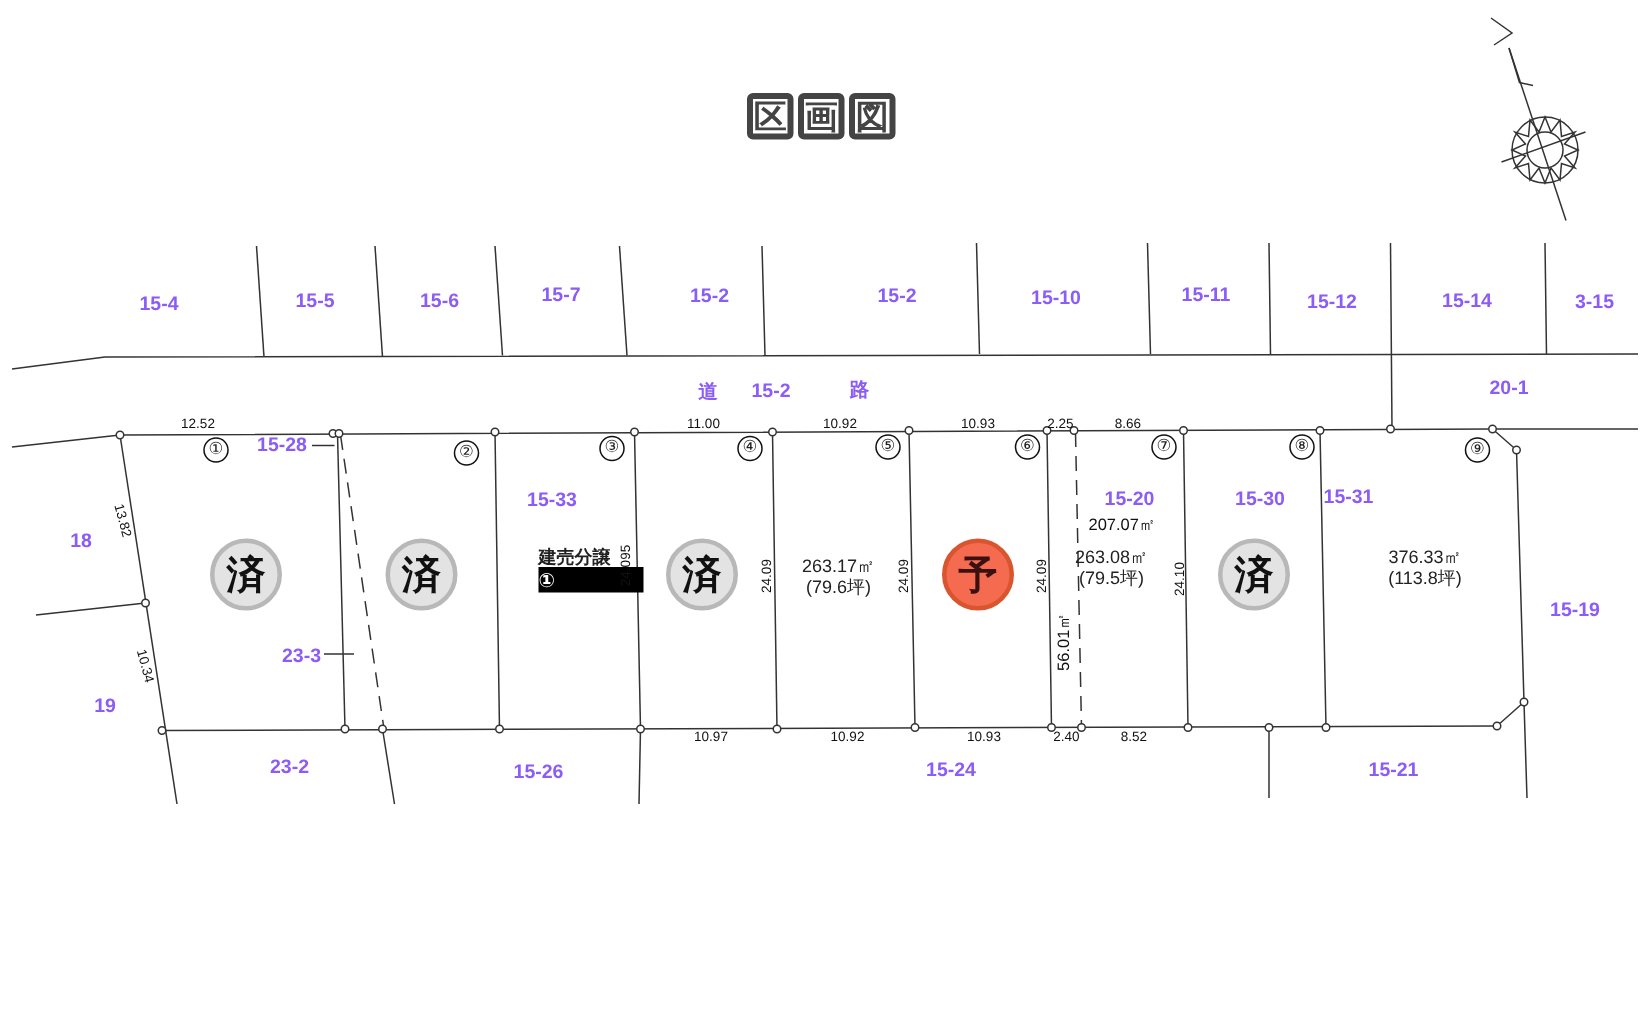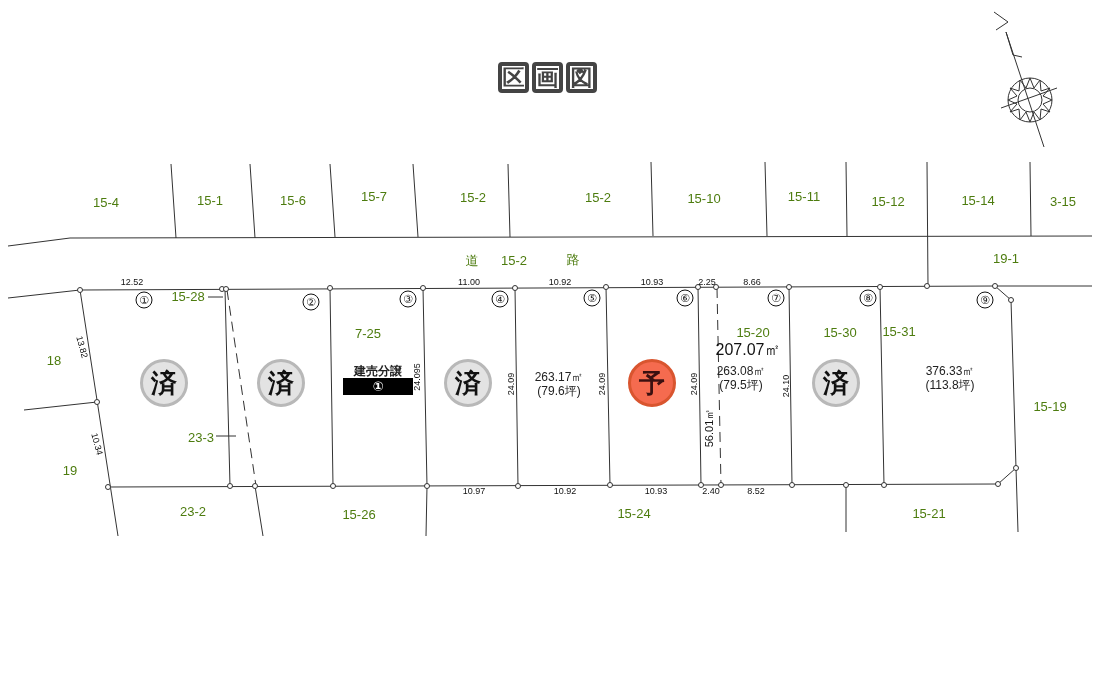--- a/index.html
+++ b/index.html
@@ -1,29 +1,29 @@
 <!DOCTYPE html>
 <html><head>
 <meta charset="utf-8">
 <style>
   html,body{margin:0;padding:0;background:#fff;}
   body{width:1100px;height:680px;position:relative;overflow:hidden;font-family:"Liberation Sans","DejaVu Sans",sans-serif;color:#222;}
   svg{position:absolute;left:0;top:0;}
   .title{position:absolute;left:498px;top:62px;display:flex;gap:3px;}
   .title span{display:inline-block;width:31px;height:31px;border:4px solid #444;border-radius:4px;box-sizing:border-box;font-size:22px;font-weight:bold;line-height:23px;text-align:center;color:#444;}
-  .lbl{position:absolute;font-size:13px;color:#4d7c0f;white-space:nowrap;transform:translate(-50%,-50%);}
+  .lbl{position:absolute;font-size:13px;color:#8b5cf6;white-space:nowrap;transform:translate(-50%,-50%);font-weight:bold;}
   .dim{position:absolute;font-size:9px;color:#111;white-space:nowrap;transform:translate(-50%,-50%);}
   .vdim{position:absolute;font-size:9px;color:#111;white-space:nowrap;transform:translate(-50%,-50%) rotate(-90deg);}
   .vdim-r{position:absolute;font-size:9px;color:#111;white-space:nowrap;transform:translate(-50%,-50%) rotate(75deg);}
   .num{position:absolute;width:15px;height:15px;border:1px solid #111;border-radius:50%;font-size:11px;line-height:15px;text-align:center;transform:translate(-50%,-50%);background:#fff;}
   .badge{position:absolute;width:48px;height:48px;border-radius:50%;transform:translate(-50%,-50%);display:flex;align-items:center;justify-content:center;font-weight:bold;font-size:26px;box-sizing:border-box;}
   .badge.sold{background:#e3e3e3;border:3px solid #b8b8b8;color:#111;}
   .badge.reserved{background:#f56b4f;border:3px solid #d9552f;color:#3a1010;}
   .area{position:absolute;font-size:12px;line-height:14px;text-align:center;transform:translate(-50%,-50%);white-space:nowrap;}
-  .tatebox{position:absolute;left:343px;top:364px;width:70px;text-align:center;}
+  .tatebox{position:absolute;left:359px;top:364px;width:70px;}
   .tatebox .t1{font-size:12px;font-weight:bold;line-height:14px;}
   .tatebox .t2{background:#000;color:#fff;font-size:13px;font-weight:bold;height:17px;line-height:17px;}
 </style>
 </head>
 <body>
 
 <div class="title">
   <span>区</span>
   <span>画</span>
   <span>図</span>
@@ -112,35 +112,35 @@
       <circle cx="846" cy="485" r="2.5"></circle>
     <circle cx="927" cy="286" r="2.5"></circle>
       <circle cx="995" cy="286" r="2.5"></circle>
       <circle cx="1011" cy="300" r="2.5"></circle>
     <circle cx="1016" cy="468" r="2.5"></circle>
       <circle cx="998" cy="484" r="2.5"></circle>
   </g>
 </svg>
 
 <div class="lbl" style="left:106px;top:202px">15-4</div>
-<div class="lbl" style="left:210px;top:200px">15-1</div>
+<div class="lbl" style="left:210px;top:200px">15-5</div>
 <div class="lbl" style="left:293px;top:200px">15-6</div>
 <div class="lbl" style="left:374px;top:196px">15-7</div>
 <div class="lbl" style="left:473px;top:197px">15-2</div>
 <div class="lbl" style="left:598px;top:197px">15-2</div>
 <div class="lbl" style="left:704px;top:198px">15-10</div>
 <div class="lbl" style="left:804px;top:196px">15-11</div>
 <div class="lbl" style="left:888px;top:201px">15-12</div>
 <div class="lbl" style="left:978px;top:200px">15-14</div>
 <div class="lbl" style="left:1063px;top:201px">3-15</div>
 
 <div class="lbl" style="left:472px;top:261px">道</div>
 <div class="lbl" style="left:514px;top:260px">15-2</div>
 <div class="lbl" style="left:573px;top:260px">路</div>
-<div class="lbl" style="left:1006px;top:258px">19-1</div>
+<div class="lbl" style="left:1006px;top:258px">20-1</div>
 
 <div class="lbl" style="left:54px;top:360px">18</div>
 <div class="lbl" style="left:70px;top:470px">19</div>
 <div class="lbl" style="left:1050px;top:406px">15-19</div>
 <div class="lbl" style="left:188px;top:296px">15-28</div>
 <div class="lbl" style="left:201px;top:437px">23-3</div>
 
 <div class="lbl" style="left:193px;top:511px">23-2</div>
 <div class="lbl" style="left:359px;top:514px">15-26</div>
 <div class="lbl" style="left:634px;top:513px">15-24</div>
@@ -155,33 +155,33 @@
 <div class="num" style="left:776px;top:298px">⑦</div>
 <div class="num" style="left:868px;top:298px">⑧</div>
 <div class="num" style="left:985px;top:300px">⑨</div>
 
 <div class="badge sold" style="left:164px;top:383px">済</div>
 <div class="badge sold" style="left:281px;top:383px">済</div>
 <div class="badge sold" style="left:468px;top:383px">済</div>
 <div class="badge reserved" style="left:652px;top:383px">予</div>
 <div class="badge sold" style="left:836px;top:383px">済</div>
 
-<div class="lbl" style="left:368px;top:333px">7-25</div>
+<div class="lbl" style="left:368px;top:333px">15-33</div>
 <div class="tatebox">
   <div class="t1">建売分譲</div>
   <div class="t2">①</div>
 </div>
 
 <div class="area" style="left:559px;top:384px">
   <div>263.17㎡</div>
   <div>(79.6坪)</div>
 </div>
 
 <div class="lbl" style="left:753px;top:332px">15-20</div>
-<div class="dim" style="left:748px;top:350px;font-size:16px">207.07㎡</div>
+<div class="dim" style="left:748px;top:350px;font-size:11px">207.07㎡</div>
 <div class="area" style="left:741px;top:378px">
   <div>263.08㎡</div>
   <div>(79.5坪)</div>
 </div>
 <div class="vdim" style="left:709px;top:428px;font-size:11px">56.01㎡</div>
 
 <div class="lbl" style="left:840px;top:332px">15-30</div>
 <div class="lbl" style="left:899px;top:331px">15-31</div>
 <div class="area" style="left:950px;top:378px">
   <div>376.33㎡</div>

